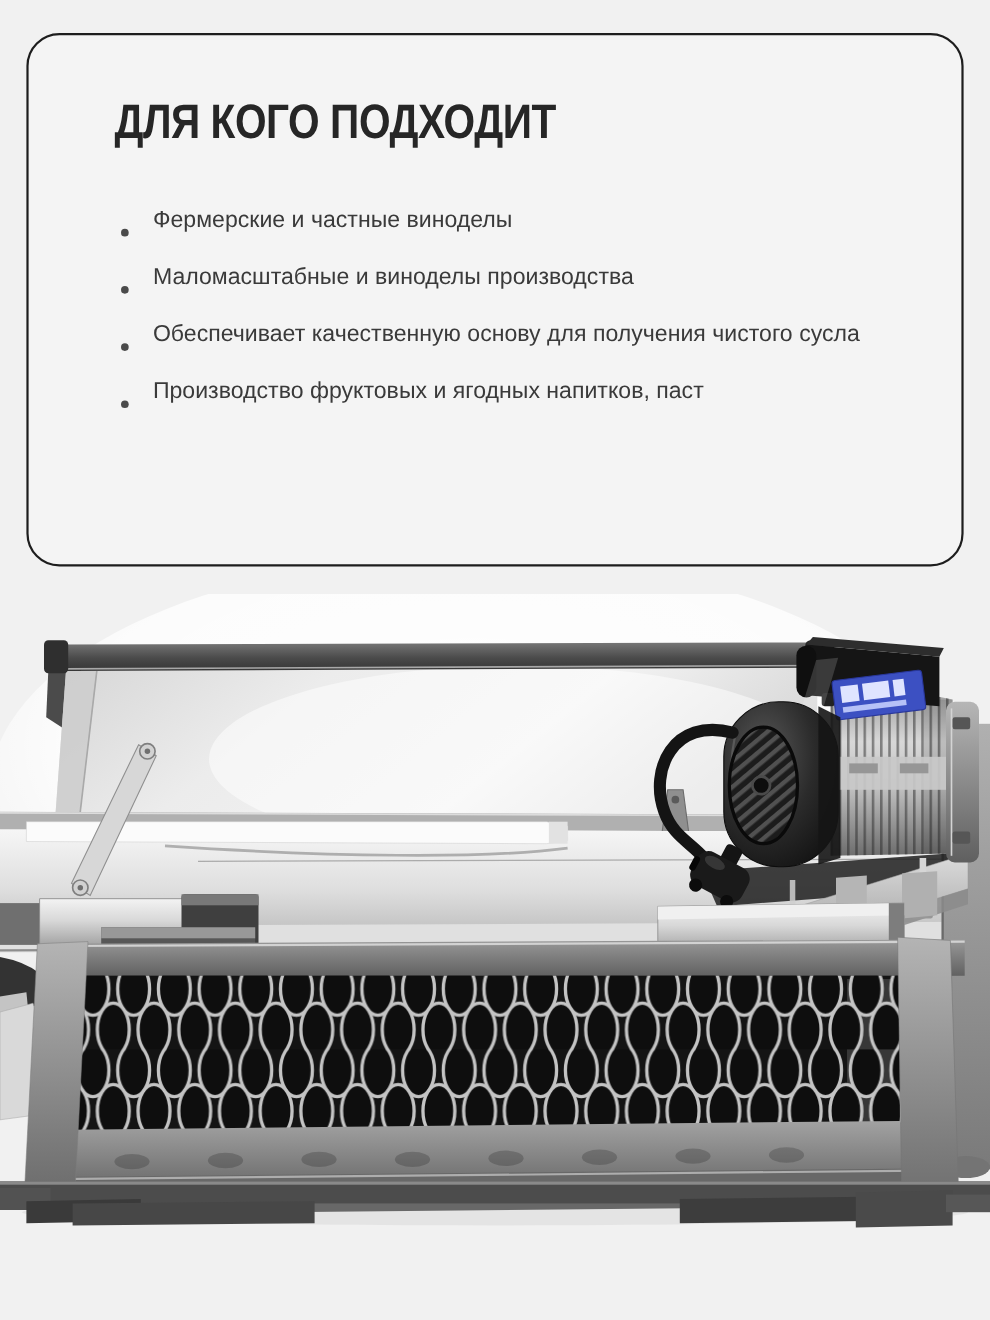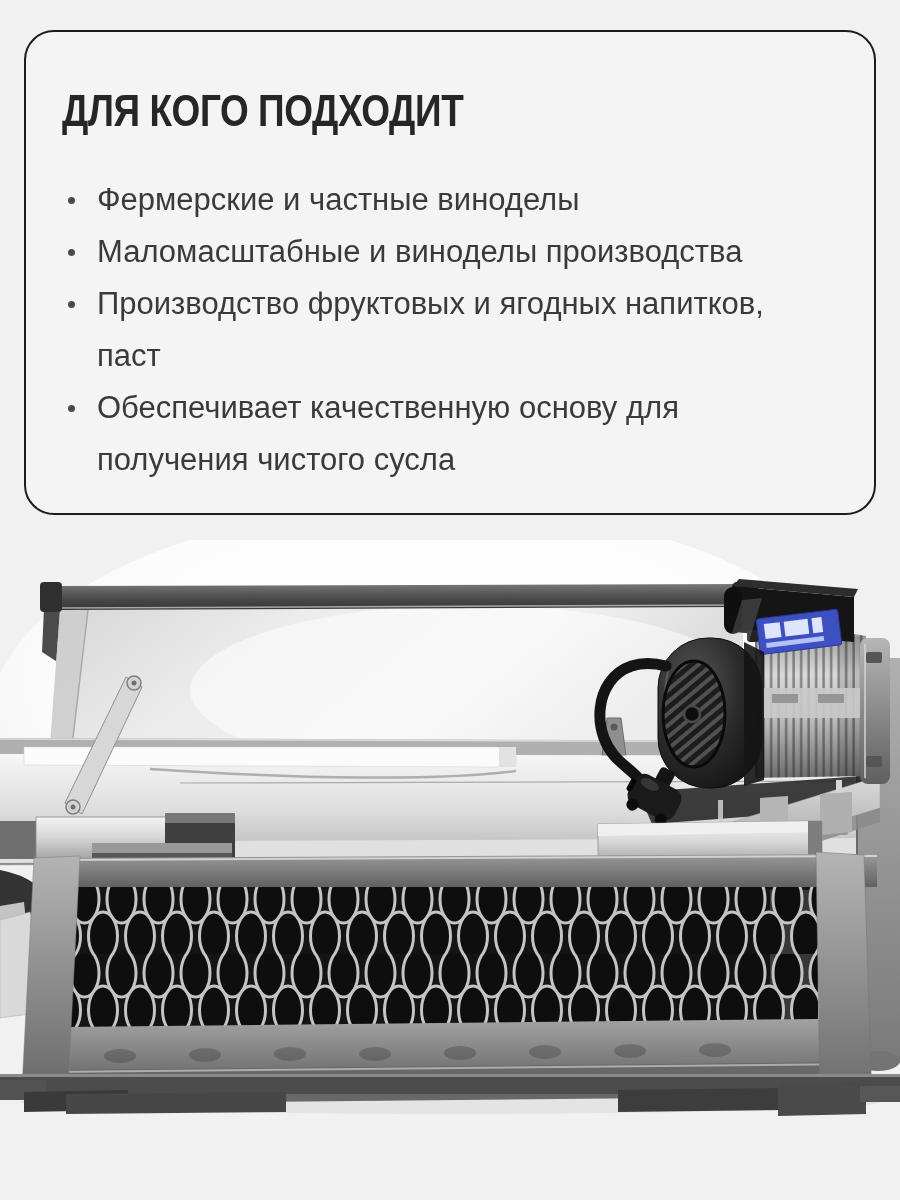--- a/index.html
+++ b/index.html
@@ -7,35 +7,35 @@
     width:900px;height:1200px;position:relative;overflow:hidden;
     background:#f1f1f1;
     font-family:"Liberation Sans", sans-serif;
   }
   .card{
     position:absolute;left:24px;top:30px;width:852px;height:485px;
     box-sizing:border-box;
     background:#f4f4f4;
     border:2px solid #1d1d1d;
     border-radius:30px;
-    padding:56px 56px 0 36px;
+    padding:56px 56px 0 78px;
   }
   .card-title{
     margin:0;
     font-size:44px;font-weight:bold;color:#262626;
     letter-spacing:-0.5px;line-height:46px;
     transform:scaleX(0.84);transform-origin:left center;
     white-space:nowrap;
   }
   .benefits{
     list-style:none;margin:40px 0 0 0;padding:0;
   }
   .benefit{
-    display:flex;align-items:flex-start;
-    font-size:31px;line-height:52px;color:#3a3a3a;
+    display:flex;align-items:center;
+    font-size:21px;line-height:52px;color:#3a3a3a;
   }
   .dot{
     flex:0 0 auto;width:7px;height:7px;border-radius:50%;
     background:#4a4a4a;margin:23px 22px 0 6px;
   }
   .benefit-text{max-width:668px;}
   .photo{position:absolute;left:0;top:540px;}
 </style>
 </head>
 <body>
@@ -46,25 +46,25 @@
     <li class="benefit">
       <span class="dot"></span>
       <span class="benefit-text">Фермерские и частные виноделы</span>
     </li>
     <li class="benefit">
       <span class="dot"></span>
       <span class="benefit-text">Маломасштабные и виноделы производства</span>
     </li>
     <li class="benefit">
       <span class="dot"></span>
+      <span class="benefit-text">Обеспечивает качественную основу для получения чистого сусла</span>
+    </li>
+    <li class="benefit">
+      <span class="dot"></span>
       <span class="benefit-text">Производство фруктовых и ягодных напитков, паст</span>
-    </li>
-    <li class="benefit">
-      <span class="dot"></span>
-      <span class="benefit-text">Обеспечивает качественную основу для получения чистого сусла</span>
     </li>
   </ul>
 </section>
 
 <svg class="photo" width="900" height="660" viewBox="0 0 900 660" aria-hidden="true">
   <defs>
     <radialGradient id="rGlow" cx="50%" cy="40%" r="60%">
       <stop offset="0%" stop-color="#ffffff" stop-opacity="1"></stop>
       <stop offset="70%" stop-color="#ffffff" stop-opacity="0.8"></stop>
       <stop offset="100%" stop-color="#ffffff" stop-opacity="0"></stop>

